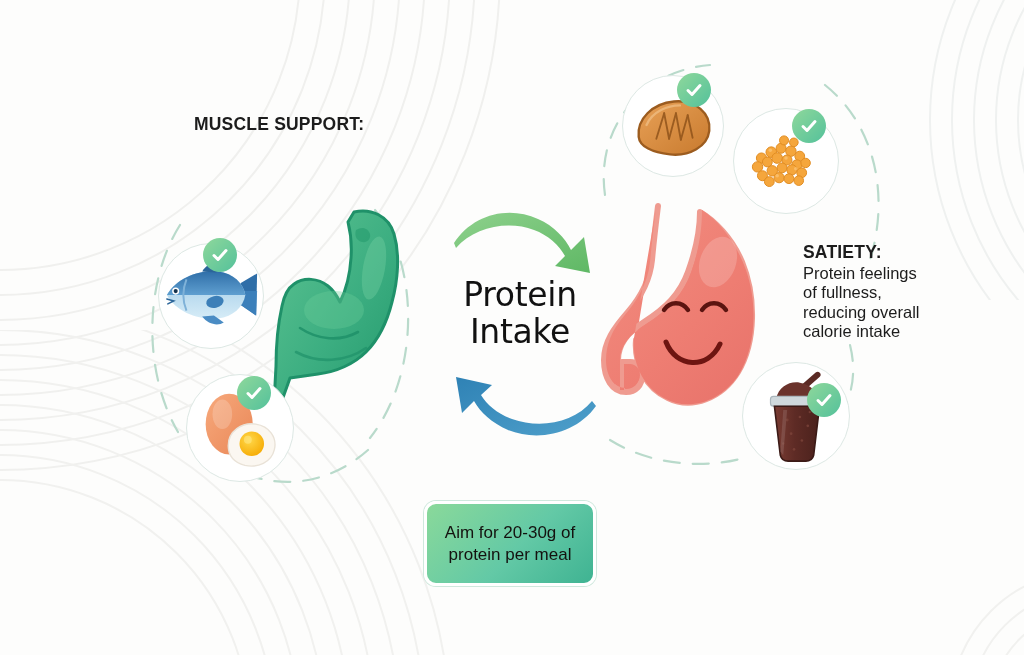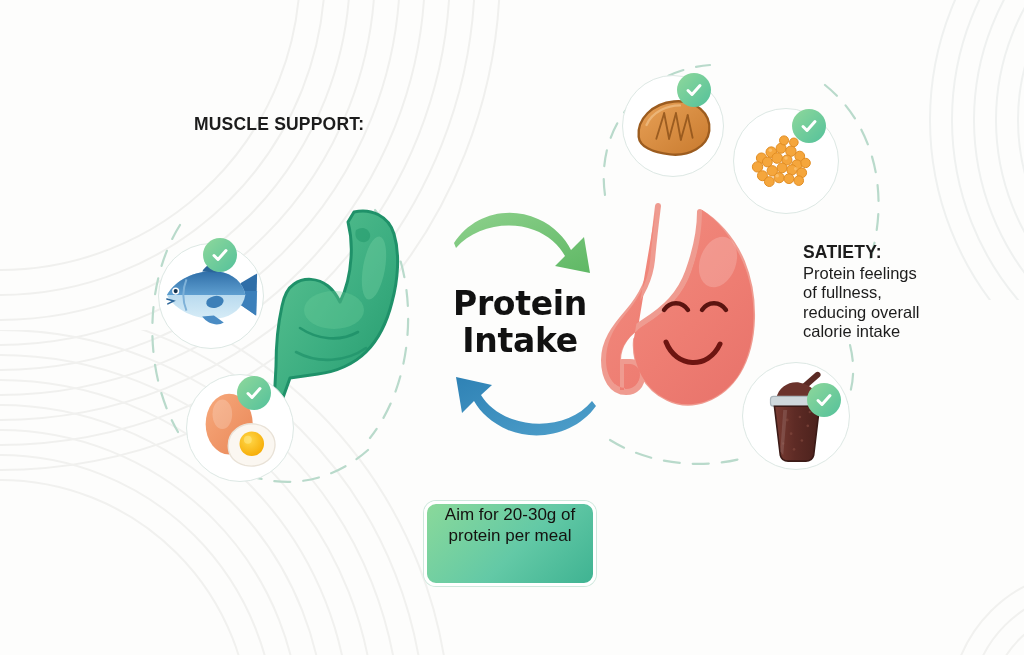--- a/index.html
+++ b/index.html
@@ -46,43 +46,44 @@
     margin: 0;
     white-space: pre-line;
   }
   #muscle-text { left: 194px; top: 114px; width: 200px; }
   #satiety-text { left: 803px; top: 210px; width: 205px; margin-top: 32px; }
 
   
   #center-title {
     position: absolute;
     left: 430px;
-    top: 286px;
+    top: 277px;
     width: 180px;
     text-align: center;
     font-family: "DejaVu Sans", sans-serif;
-    font-weight: bold;
+    font-weight: normal;
     font-size: 33px;
     line-height: 1.12;
     color: #111111;
     letter-spacing: -0.3px;
   }
 
   
   #aim-badge {
     position: absolute;
     left: 424px;
     top: 501px;
     width: 172px;
     height: 85px;
     border-radius: 12px;
     border: 3px solid #ffffff;
     box-shadow: 0 0 0 1px #cfe8dd;
     background: linear-gradient(135deg, #8ad99a 0%, #63c9a6 55%, #3fb392 100%);
     display: flex;
+    align-items: center;
     justify-content: center;
     box-sizing: border-box;
   }
   #aim-badge .badge-text {
     font-size: 17px;
     line-height: 1.25;
     color: #14120f;
     text-align: center;
     white-space: pre-line;
     font-weight: 400;

